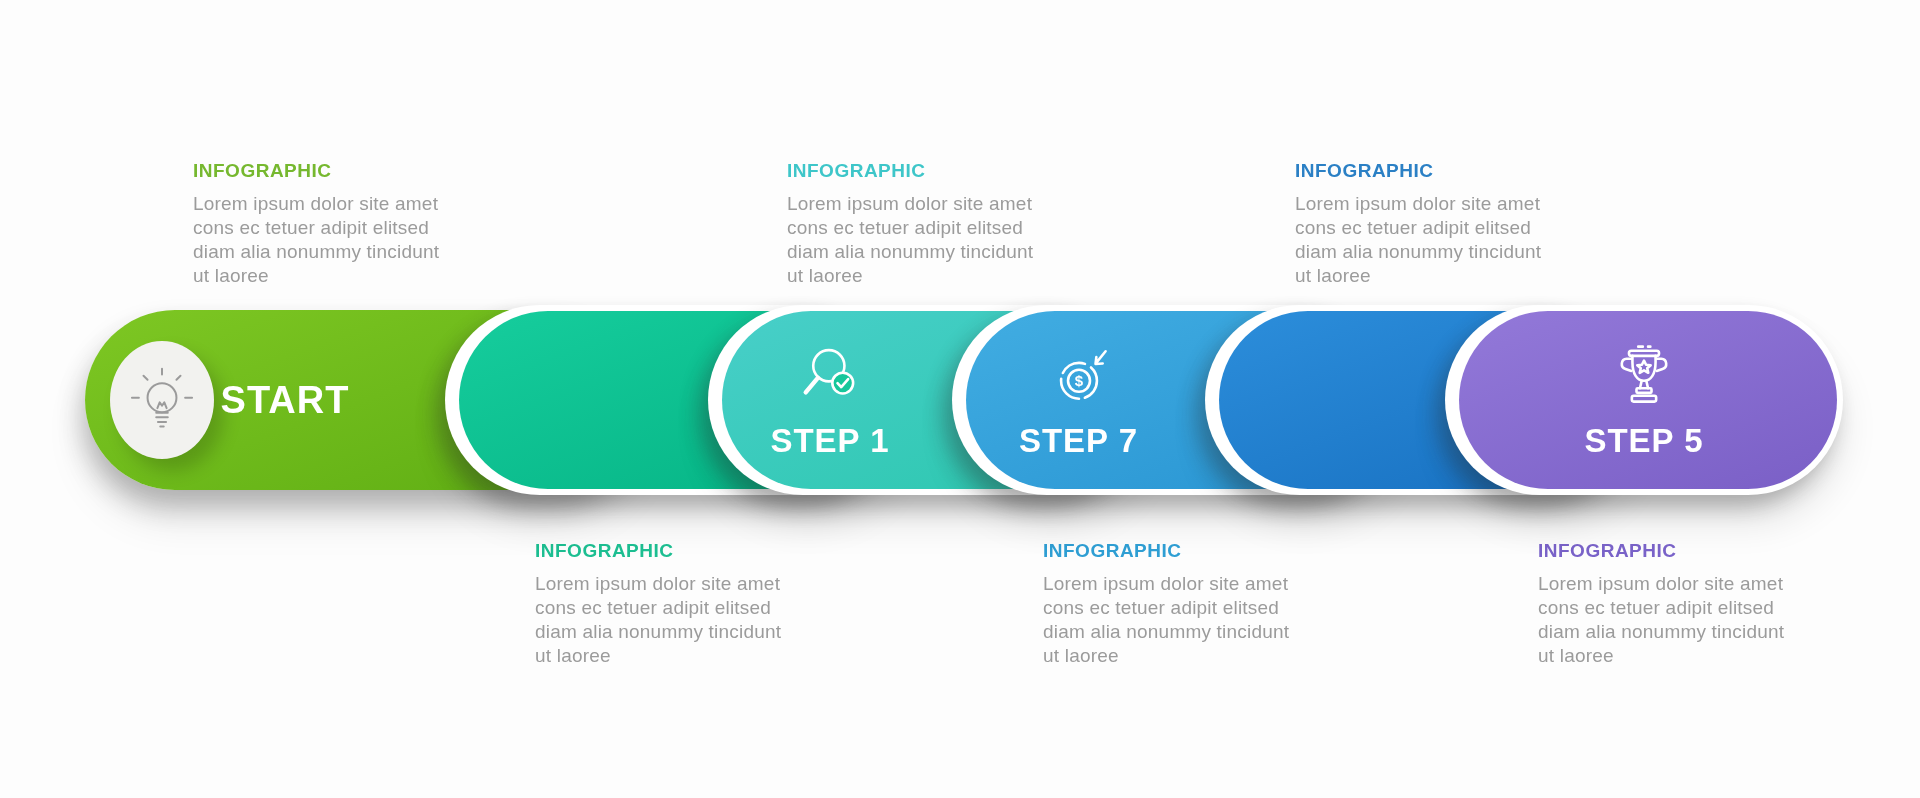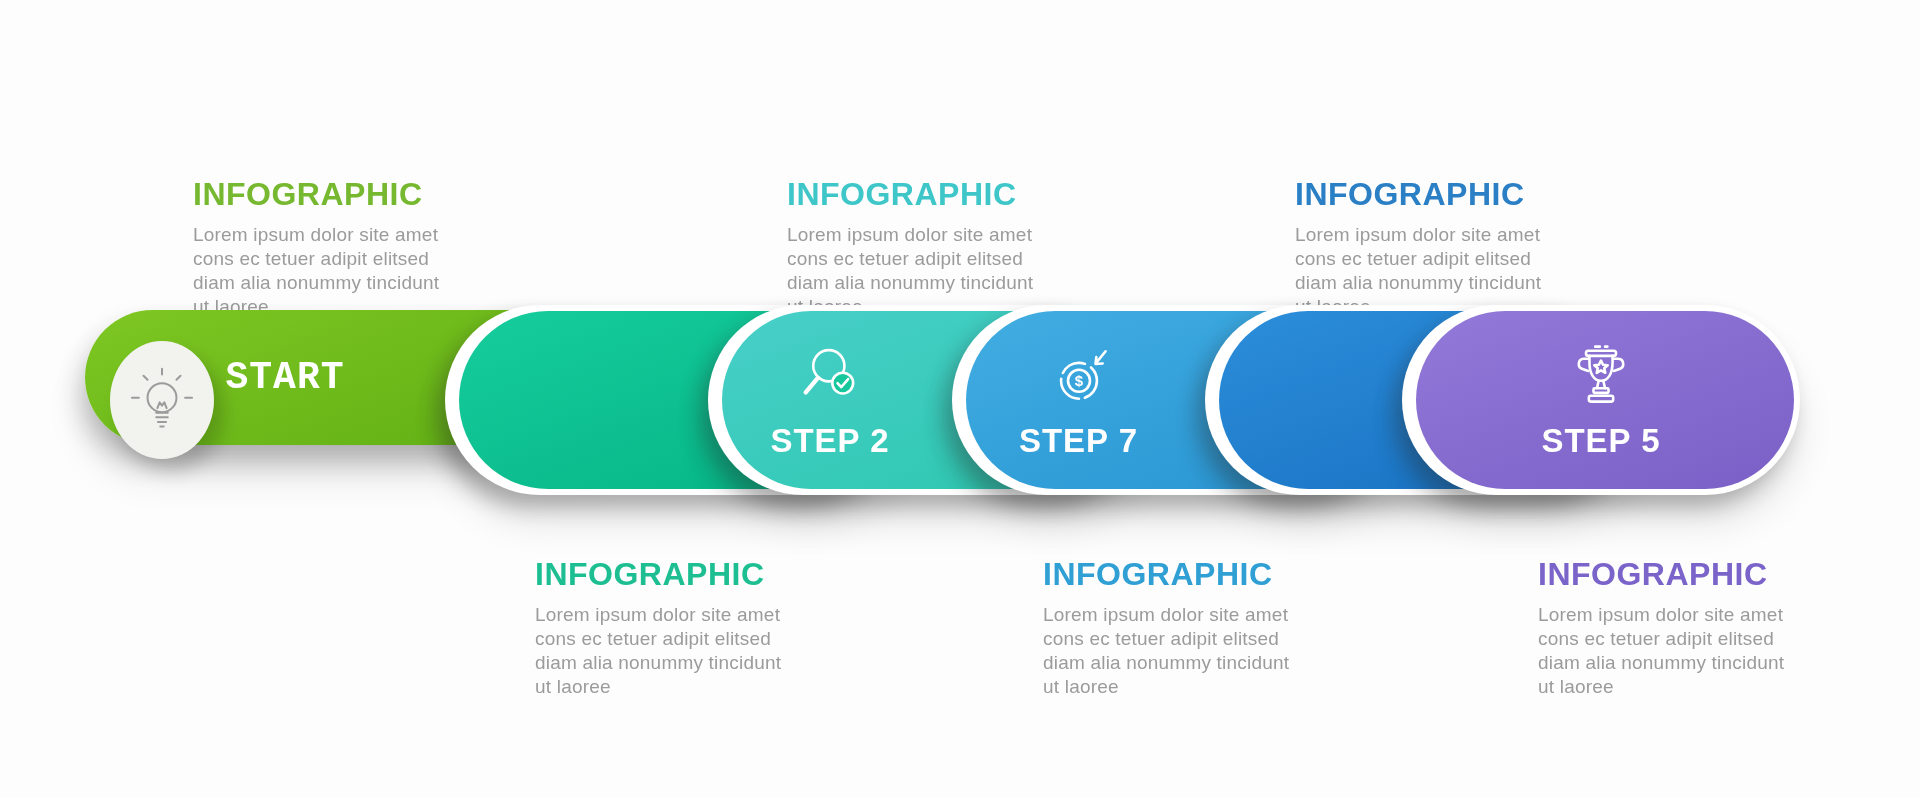--- a/index.html
+++ b/index.html
@@ -7,41 +7,40 @@
     width:1920px;height:798px;overflow:hidden;
     background:#fdfdfd;
     font-family:"Liberation Sans", sans-serif;
     position:relative;
   }
   .canvas{position:absolute;inset:0;width:1920px;height:798px;}
 
   
   .tb{position:absolute;width:250px;}
   .tb .tb-heading{
-    font-size:32px;font-weight:bold;letter-spacing:0.5px;
-    margin:16px 0 10px 0;
+    font-size:19px;font-weight:bold;letter-spacing:0.5px;
+    margin:0 0 10px 0;
   }
   .tb .tb-line{
     font-size:19px;line-height:24px;color:#9b9b9b;letter-spacing:0.2px;
   }
   .tb-top-1{left:193px;top:160px;}
   .tb-top-2{left:787px;top:160px;}
   .tb-top-3{left:1295px;top:160px;}
   .tb-bottom-1{left:535px;top:540px;}
   .tb-bottom-2{left:1043px;top:540px;}
   .tb-bottom-3{left:1538px;top:540px;}
 
   
   .band{position:absolute;left:0;top:0;width:1920px;height:798px;}
 
   .start-pill{
-    position:absolute;left:85px;top:310px;width:560px;height:135px;
+    position:absolute;left:85px;top:310px;width:560px;height:180px;
     border-radius:90px;z-index:1;
     box-shadow:-2px 16px 26px rgba(40,40,40,0.28), 0 30px 40px rgba(0,0,0,0.10);
-    font-family:Liberation Mono, monospace;
   }
   .start-icon-circle{
     position:absolute;left:25px;top:31px;width:104px;height:118px;
     background:#f2f2ef;border-radius:50%;
     box-shadow:10px 12px 18px rgba(0,0,0,0.18);
     display:flex;align-items:center;justify-content:center;
   }
   .start-label{
     position:absolute;left:120px;top:0;width:160px;height:100%;
     display:flex;align-items:center;justify-content:center;
@@ -51,21 +50,21 @@
   
   .seg{
     position:absolute;top:305px;height:190px;border-radius:95px;
     background:#fff;
     box-shadow:-9px 12px 20px rgba(40,40,40,0.30), 0 28px 36px rgba(0,0,0,0.10);
   }
   .seg-1{left:445px;width:463px;z-index:2;}
   .seg-2{left:708px;width:444px;z-index:3;}
   .seg-3{left:952px;width:453px;z-index:4;}
   .seg-4{left:1205px;width:440px;z-index:5;}
-  .seg-5{left:1402px;width:398px;z-index:6;}
+  .seg-5{left:1445px;width:398px;z-index:6;}
 
   .seg .pill{
     position:absolute;left:14px;top:6px;bottom:6px;right:0;
     border-radius:89px;
   }
   .seg-5 .pill{right:6px;}
 
   .seg .content{
     position:absolute;top:6px;bottom:6px;left:0;
     display:flex;flex-direction:column;align-items:center;
@@ -138,21 +137,21 @@
 
     <div class="seg seg-2">
       <div class="pill" style="background: linear-gradient(160deg, rgb(72, 207, 201) 0%, rgb(44, 199, 174) 100%); --pill-from: #48cfc9;"></div>
       <div class="content">
         <svg class="icon-svg" viewBox="0 0 64 64">
           <circle class="ln" cx="31" cy="24" r="13.5"></circle>
           <path class="ln-thick" d="M21.5 34.5 L11 47"></path>
           <circle class="fillpill" cx="43" cy="39" r="9"></circle>
           <path class="ln" d="M38.5 39 l3.2 3.5 l6 -7"></path>
         </svg>
-        <div class="step-label">STEP 2</div>
+        <div class="step-label">STEP 1</div>
       </div>
     </div>
 
     <div class="seg seg-3">
       <div class="pill" style="background: linear-gradient(160deg, rgb(65, 173, 226) 0%, rgb(40, 148, 210) 100%); --pill-from: #41ade2;"></div>
       <div class="content">
         <svg class="icon-svg" viewBox="0 0 64 64">
           <circle class="ln" cx="32" cy="37" r="15.5" stroke-dasharray="22 6 30 6 26 7"></circle>
           <circle class="ln" cx="32" cy="37" r="9.5"></circle>
           <text class="dollar-txt" x="32" y="41.5" text-anchor="middle">$</text>

